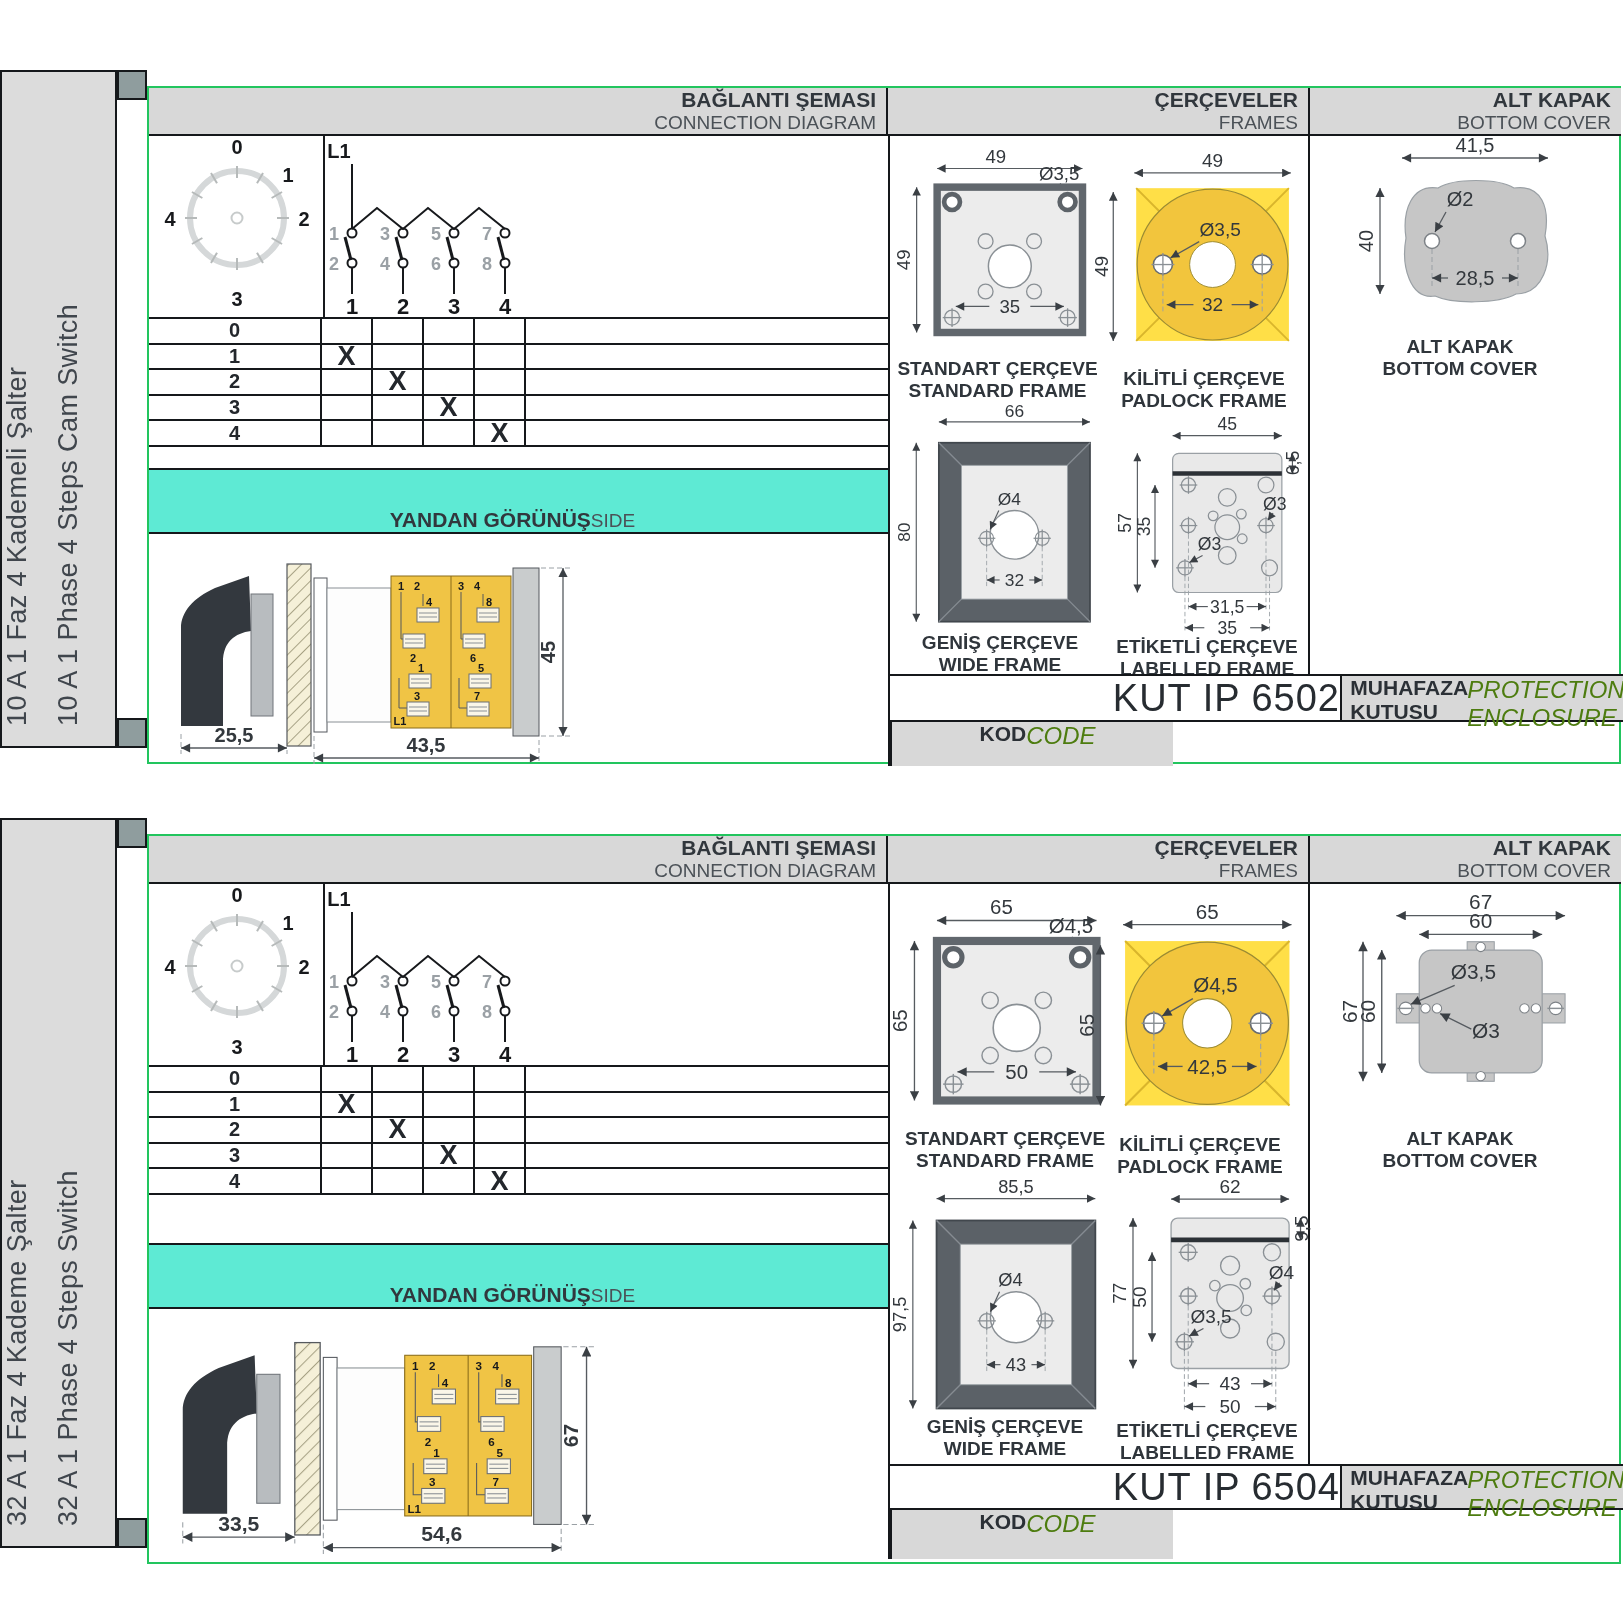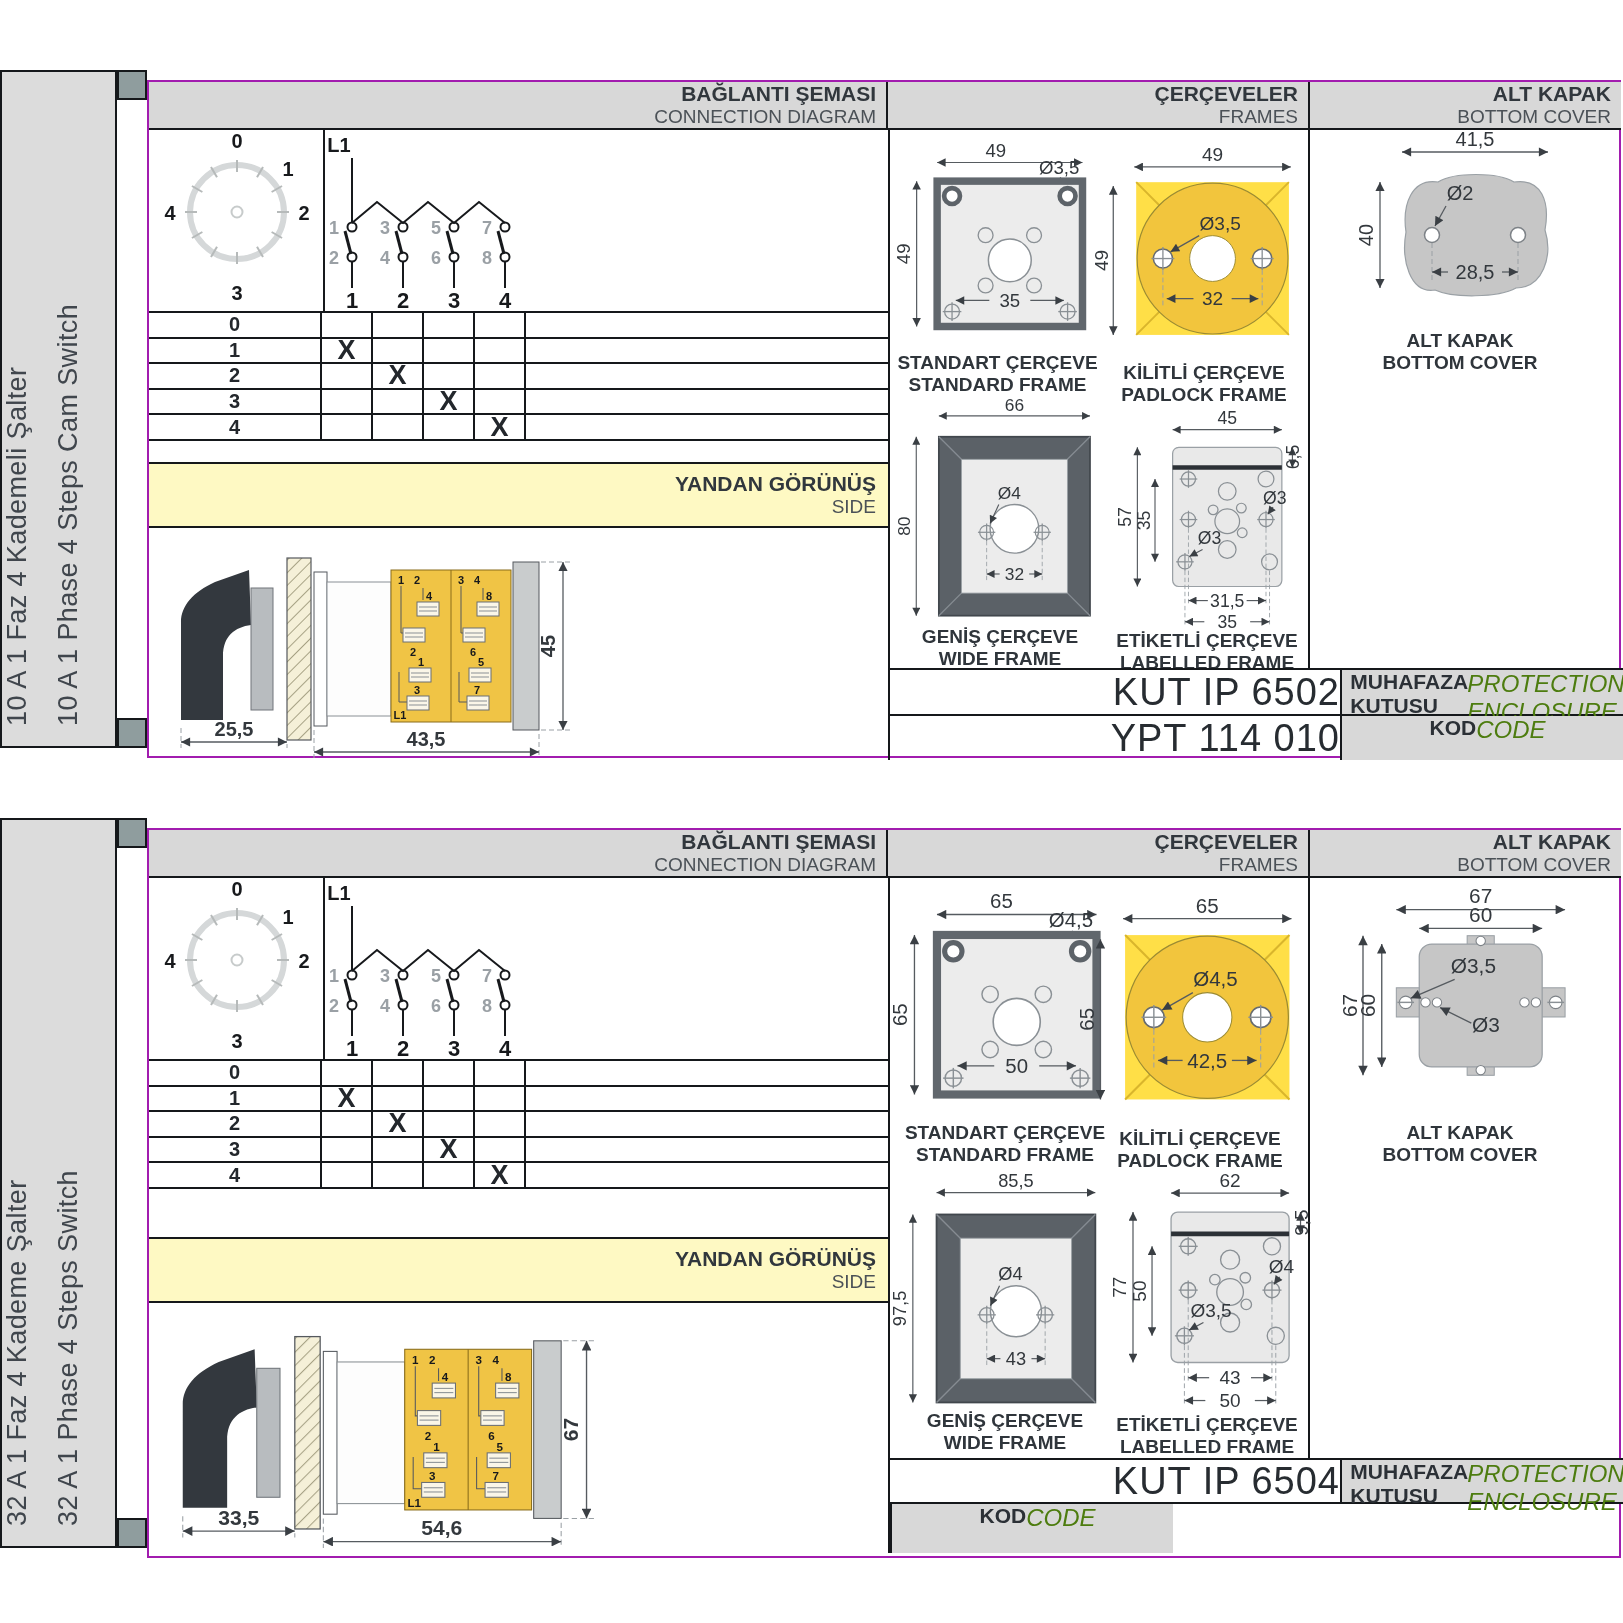--- a/index.html
+++ b/index.html
@@ -6,38 +6,38 @@
     font-family:"Liberation Sans",sans-serif;color:#23272c;position:relative;overflow:hidden}
   .sec{position:absolute;left:0;width:1623px}
   .sidebar{position:absolute;left:0;top:0;width:117px;height:100%;background:#dcdcdc;
     border:2px solid #15181b;box-sizing:border-box}
   .vlab{position:absolute;transform-origin:left bottom;transform:rotate(-90deg);
     white-space:nowrap;font-size:27px;color:#40464d;letter-spacing:.4px}
   .strip{position:absolute;left:117px;top:0;width:30px;height:100%;background:#fff;
     box-sizing:border-box}
   .sq{position:absolute;left:0;width:30px;height:30px;background:#8f9d9e;
     border:2px solid #15181b;box-sizing:border-box}
-  .main{position:absolute;left:147px;top:10px;width:1474px;height:100%;
-    border:2px solid #a21caf;box-sizing:border-box;background:#fff}
+  .main{position:absolute;left:147px;top:16px;width:1474px;height:100%;
+    border:2px solid #22c55e;box-sizing:border-box;background:#fff}
   .hdr{position:absolute;top:0;height:48px;background:#d8d8d8;border-right:2px solid #15181b;
     border-bottom:2px solid #15181b;box-sizing:border-box;display:flex;flex-direction:column;
     justify-content:center;align-items:flex-end;padding-right:10px}
   .hdr.last{border-right:none}
   .hdr .tr{font-weight:bold;font-size:21px;color:#31373d}
   .hdr .en{font-size:19px;color:#4b5157}
   .steps{position:absolute;left:0;top:229px;width:739px;display:grid;
     grid-template-columns:173px 51px 51px 51px 51px 1fr;grid-auto-rows:25.6px;
     border-top:2px solid #15181b;box-sizing:border-box}
   .sc{border-right:2px solid #15181b;border-bottom:2px solid #15181b;box-sizing:border-box;
     display:flex;align-items:center;justify-content:center;font-weight:bold;font-size:20px}
   .sc.x{font-size:27px;font-weight:600}
   .sc.fill{border-right:none}
-  .band{position:absolute;left:0;width:739px;height:66px;background:#fef9c3;
+  .band{position:absolute;left:0;width:739px;height:66px;background:#5eead4;
     border-top:2px solid #15181b;border-bottom:2px solid #15181b;box-sizing:border-box;
-    display:flex;flex-direction:column;justify-content:center;align-items:flex-end;padding-right:12px}
+    display:flex;flex-direction:row;justify-content:center;align-items:flex-end;padding-right:12px}
   .band .tr{font-weight:bold;font-size:21px;color:#31373d}
   .band .en{font-size:19px;color:#4b5157}
   .fcol{position:absolute;left:739px;top:48px;width:422px;border-left:2px solid #15181b;
     border-right:2px solid #15181b;box-sizing:border-box}
   .ccol{position:absolute;left:1161px;top:48px;width:362px}
   .flabel{position:absolute;text-align:center;font-weight:bold;font-size:19px;line-height:22px;color:#2f353b}
   .codes{position:absolute;left:739px;width:735px;border-left:2px solid #15181b;
     border-top:2px solid #15181b;box-sizing:border-box}
   .crow{display:flex}
   .crow + .crow{border-top:2px solid #15181b}
@@ -445,21 +445,20 @@
 
     <div class="codes" style="top:586px">
       <div class="crow" style="height:44px">
         <div class="cbig">KUT IP 6502</div>
         <div class="clab">
           <span class="tr">MUHAFAZA KUTUSU</span>
           <span class="en">PROTECTION ENCLOSURE</span>
         </div>
       </div>
       <div class="crow" style="height:44px">
-        <div class="cbig">YPT 114 010</div>
         <div class="clab">
           <span class="tr">KOD</span>
           <span class="en">CODE</span>
         </div>
       </div>
     </div>
 
   </div>
 </div>
 

